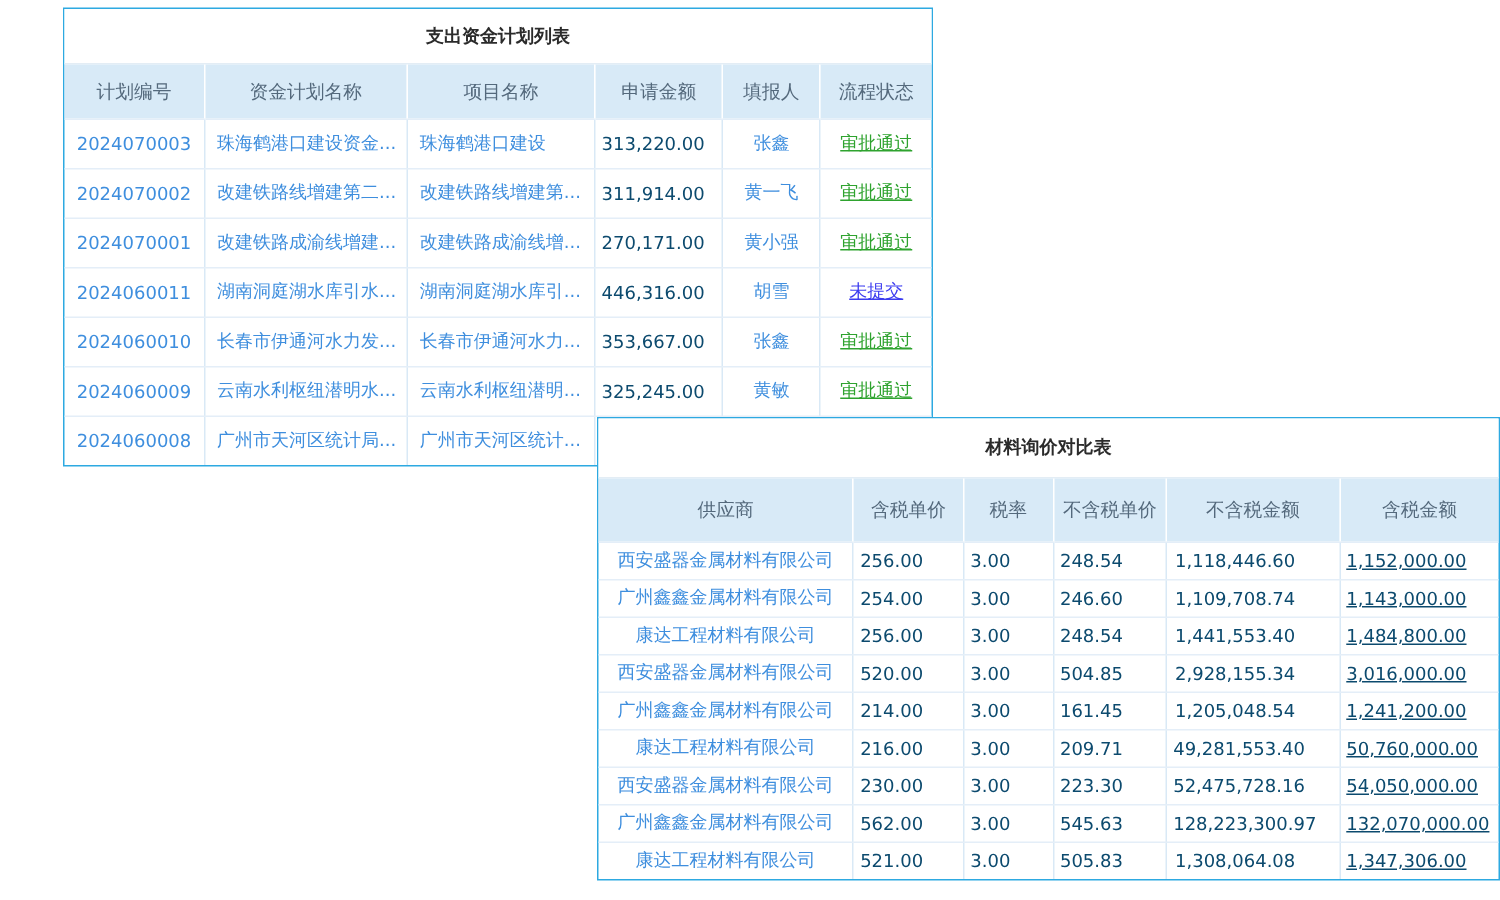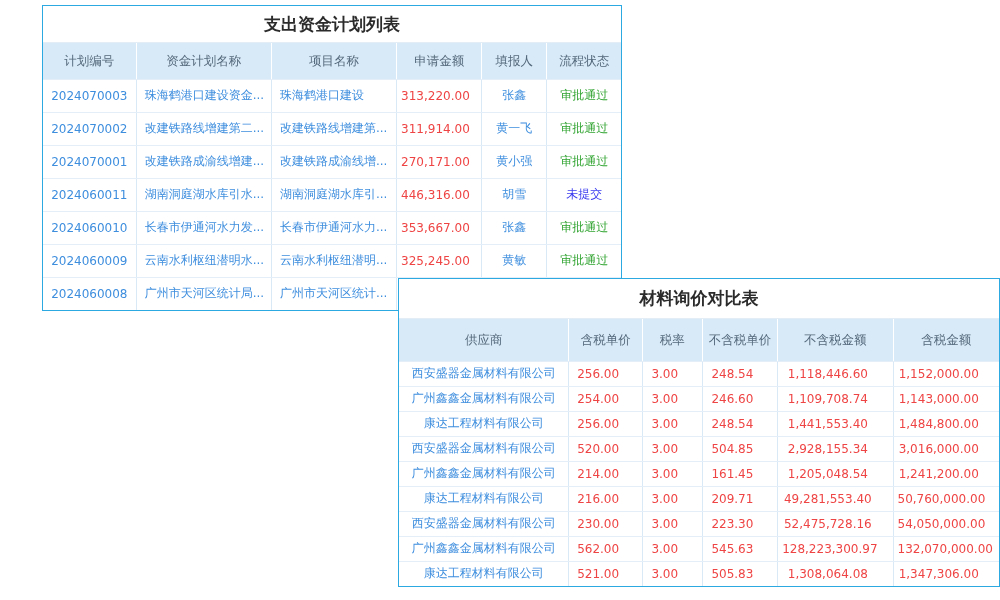--- a/index.html
+++ b/index.html
@@ -8,21 +8,21 @@
 
   .panel {
     position: absolute;
     background: #ffffff;
     border: 1.5px solid #2da9e1;
   }
   .panel-title {
     background: #ffffff;
     text-align: center;
     font-weight: bold;
-    font-size: 17px;
+    font-size: 12px;
     color: #2b2b2b;
     border-bottom: 1px solid #e3edf5;
     display: flex;
     align-items: center;
     justify-content: center;
   }
   table { border-collapse: collapse; width: 100%; table-layout: fixed; }
   thead th {
     background: #d8eaf7;
     color: #54697c;
@@ -37,38 +37,38 @@
   thead th:last-child { border-right: none; }
   tbody td {
     font-size: 12px;
     text-align: center;
     border-right: 1px solid #d9e9f6;
     border-bottom: 1px solid #e4eef8;
     white-space: nowrap;
     overflow: hidden;
     padding: 0 4px;
   }
-  tbody td:last-child { border-right: none; }
+  tbody td:last-child { border-right: none; text-decoration: underline; }
   tbody tr:last-child td { border-bottom: none; }
 
   
   #panel1 { left: 42px; top: 5px; width: 580px; height: 306px; }
   #panel1 .panel-title { height: 37px; }
   #panel1 thead th { height: 36px; }
   #panel1 tbody td { height: 33px; }
 
   
   #panel2 { left: 398px; top: 278px; width: 602px; height: 309px; z-index: 2; }
   #panel2 .panel-title { height: 40px; }
   #panel2 thead th { height: 42px; margin-top: 36px; }
   #panel2 tbody td { height: 25px; }
 
   .blue { color: #3e8ede; }
   .left { text-align: left; padding-left: 8px; }
-  .num  { padding-right: 19px; color: #ef4444; }
+  .num  { text-align: right; padding-right: 29px; color: #0c4a6e; }
   .st-approved { color: #2fa32f; }
   .st-unsubmitted { color: #3c3cf0; }
 </style>
 </head>
 <body>
 
 <div class="panel" id="panel1">
   <div class="panel-title">支出资金计划列表</div>
   <table>
     <colgroup>

